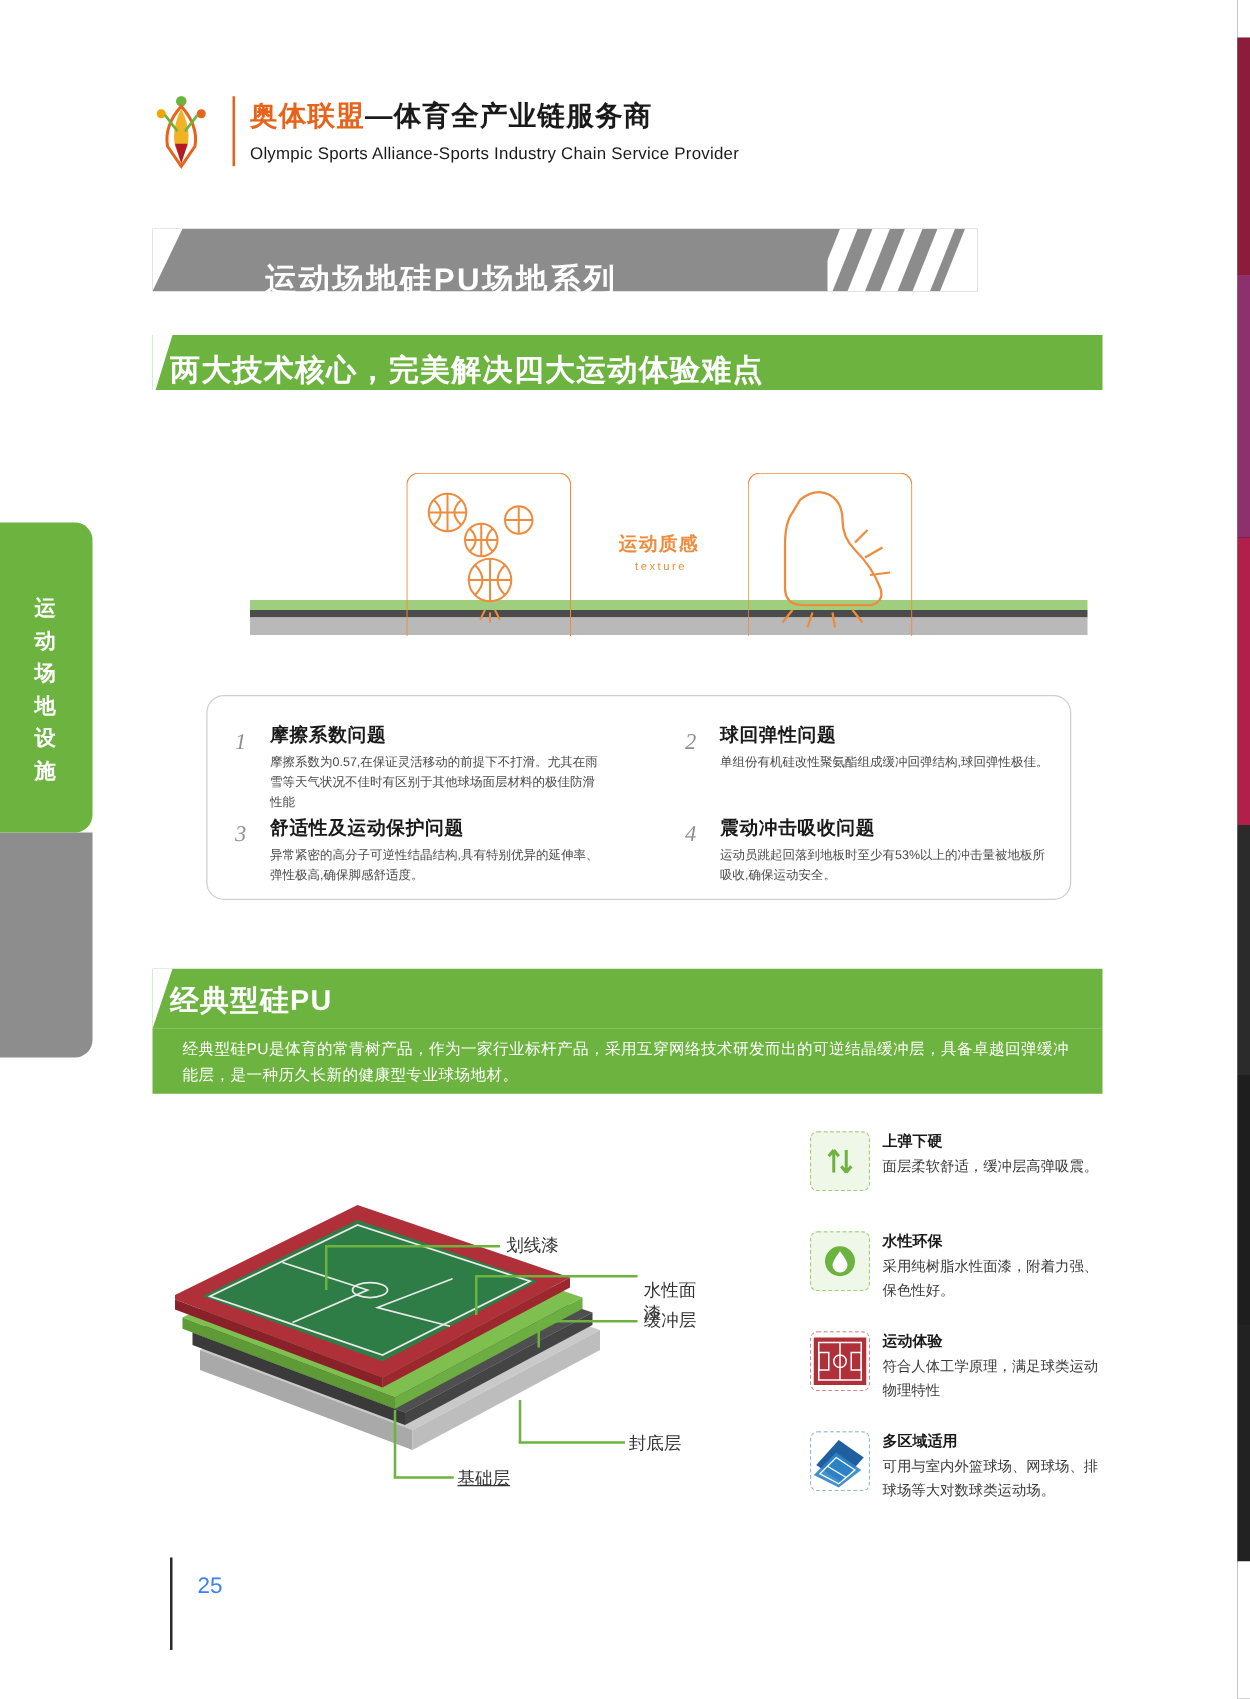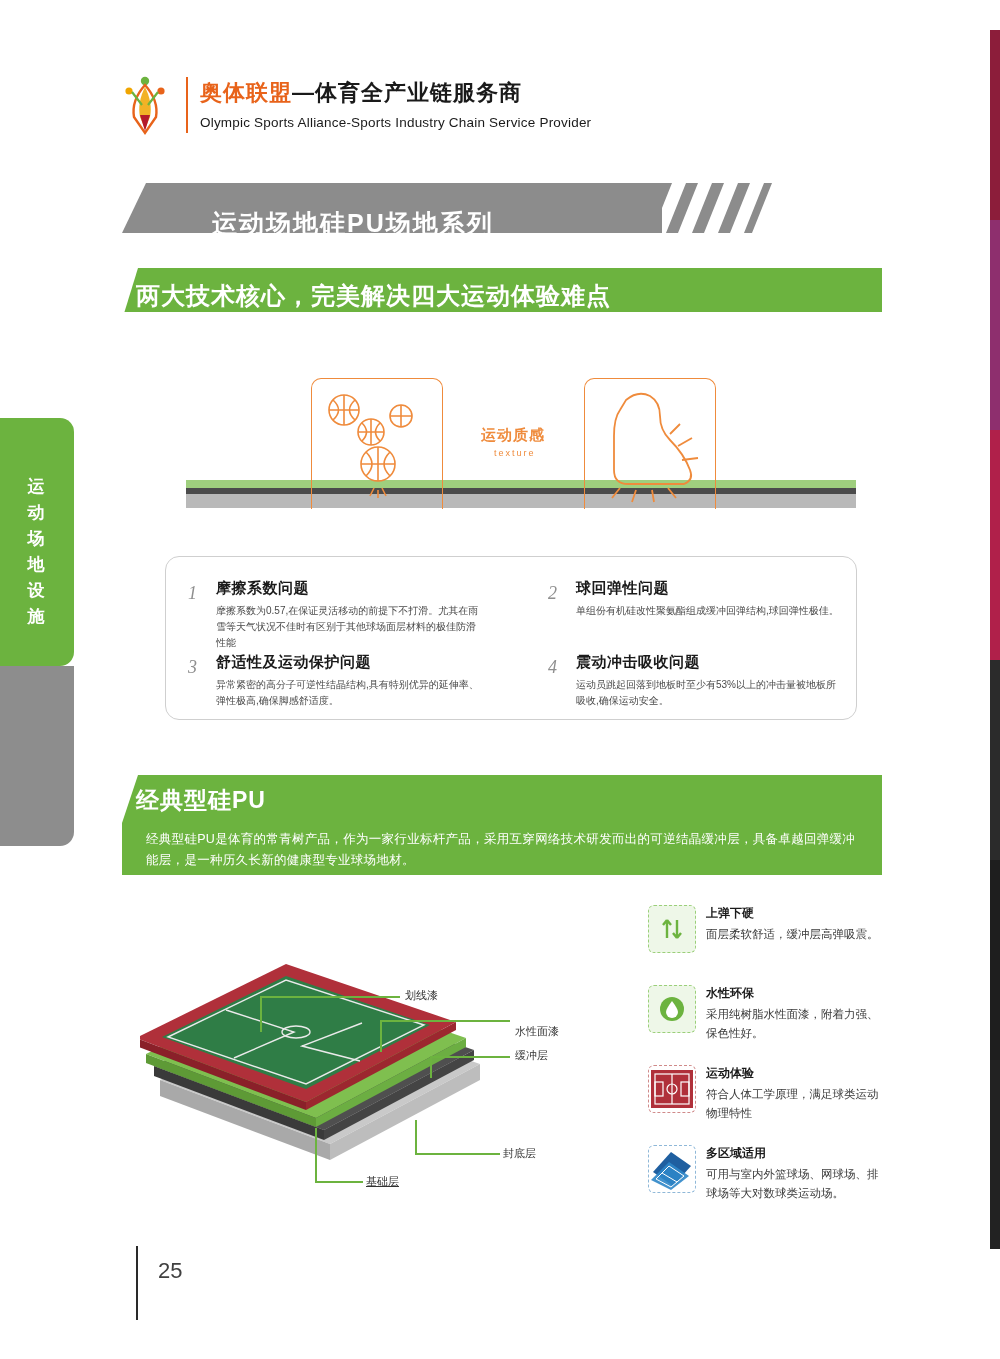--- a/index.html
+++ b/index.html
@@ -56,21 +56,21 @@
   }
 
   
   .green-bar{
     position:absolute;left:122px;top:268px;width:760px;height:44px;background:#6cb33f;
   }
   .green-bar .t{position:absolute;left:14px;top:12px;color:#fff;font-size:24px;font-weight:bold;letter-spacing:1px;}
   .green-bar-cut{position:absolute;left:122px;top:268px;width:0;height:0;border-left:16px solid #fff;border-bottom:52px solid transparent;}
 
   
-  .illus{position:absolute;left:186px;top:360px;width:670px;height:180px;}
+  .illus{position:absolute;left:200px;top:360px;width:670px;height:180px;}
   .floor-top{position:absolute;left:0;top:120px;width:670px;height:8px;background:#9fcf7e;}
   .floor-mid{position:absolute;left:0;top:128px;width:670px;height:6px;background:#4b4b4b;}
   .floor-bot{position:absolute;left:0;top:134px;width:670px;height:14px;background:#b9b9b9;}
   .dashbox{position:absolute;border:1.6px solid #ef8b3c;border-radius:10px;}
   .label-cn{position:absolute;color:#ef8b3c;font-size:15px;font-weight:bold;letter-spacing:1px;}
   .label-en{position:absolute;color:#ef8b3c;font-size:9px;letter-spacing:2px;}
 
   
   .card{
     position:absolute;left:165px;top:556px;width:690px;height:162px;
@@ -85,32 +85,32 @@
   .green-bar2{position:absolute;left:122px;top:775px;width:760px;height:48px;background:#6cb33f;}
   .green-bar2 .t{position:absolute;left:14px;top:10px;color:#fff;font-size:23px;font-weight:bold;letter-spacing:1px;}
   .green-bar2-cut{position:absolute;left:122px;top:775px;width:0;height:0;border-left:16px solid #fff;border-bottom:48px solid transparent;}
   .green-body{
     position:absolute;left:122px;top:823px;width:760px;height:52px;background:#6cb33f;
   }
   .green-body p{margin:0;padding:6px 18px 0 24px;color:#fff;font-size:12.5px;line-height:21px;letter-spacing:0.3px;}
 
   
   .iso{position:absolute;left:140px;top:960px;width:420px;height:230px;}
-  .iso-label{position:absolute;font-size:11px;color:#333;}
+  .iso-label{position:absolute;font-size:14px;color:#333;}
   .leader{position:absolute;background:#6cb33f;}
 
   
   .feat{position:absolute;left:648px;width:235px;}
   .feat .ic{position:absolute;left:0;top:0;width:46px;height:46px;border-radius:6px;}
   .feat .ft{position:absolute;left:58px;top:0;font-size:12px;font-weight:bold;color:#1a1a1a;}
   .feat .fb{position:absolute;left:58px;top:20px;width:176px;font-size:11.5px;color:#3a3a3a;line-height:19px;}
 
   
   .foot-rule{position:absolute;left:136px;top:1246px;width:2px;height:74px;background:#2a2a2a;}
-  .foot-num{position:absolute;left:158px;top:1258px;font-size:22px;color:#404040;}
+  .foot-num{position:absolute;left:158px;top:1258px;font-size:18px;color:#3b82f6;}
 </style>
 </head>
 <body>
 
 <div class="page">
 
   <div class="edge-right">
     <div class="g" style="top:30px;height:190px;background:#8c1d3a;"></div>
     <div class="g" style="top:220px;height:210px;background:#8e2f6e;"></div>
     <div class="g" style="top:430px;height:230px;background:#b0204a;"></div>

